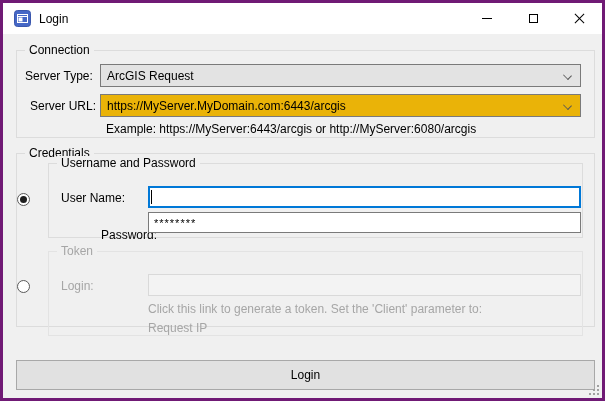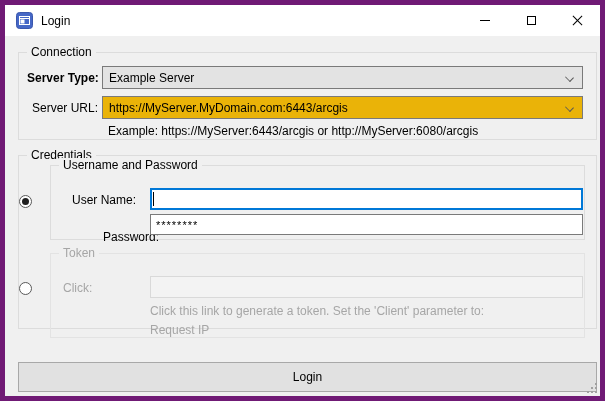--- a/index.html
+++ b/index.html
@@ -1,21 +1,21 @@
 <!DOCTYPE html>
 <html><head>
 <meta charset="utf-8">
 <style>
   * { margin: 0; padding: 0; box-sizing: border-box; }
   html, body { background: #cfcfcf; font-family: "Liberation Sans", sans-serif; }
   .window {
     position: relative;
     width: 605px; height: 401px;
     background: #f0f0f0;
-    border: 5px solid #701a75;
+    border: 3px solid #701a75;
     overflow: hidden;
     font-size: 12px;
     color: #000;
   }
   
   .titlebar {
     position: absolute; left: 0; top: 0; right: 0; height: 31px;
     background: #ffffff;
     display: flex; align-items: center;
   }
@@ -122,53 +122,53 @@
         </button>
       <button class="caption-btn">
           <span class="glyph-close"></span>
         </button>
     </div>
   </div>
 
   <div class="groupbox" style="left:13px; top:47px; width:579px; height:88px;">
     <span class="group-label">Connection</span>
   </div>
-  <span class="field-label" style="left:22px; top:65px;font-weight:bold;">Server Type:</span>
+  <span class="field-label" style="left:22px; top:65px;">Server Type:</span>
   <div class="combo gray" style="left:97px; top:61px; width:481px;">
-    <span>Example Server</span>
+    <span>ArcGIS Request</span>
     <span class="chevron"></span>
   </div>
   <span class="field-label" style="left:27px; top:95px;">Server URL:</span>
   <div class="combo white" style="left:97px; top:91px; width:481px;">
     <span>https://MyServer.MyDomain.com:6443/arcgis</span>
     <span class="chevron"></span>
   </div>
   <span class="field-label" style="left:103px; top:118px;">Example: https://MyServer:6443/arcgis or http://MyServer:6080/arcgis</span>
 
   <div class="groupbox" style="left:13px; top:150px; width:579px; height:174px;">
     <span class="group-label">Credentials</span>
   </div>
 
   <span class="radio checked" style="left:14px; top:190px;"></span>
 
   <div class="groupbox" style="left:45px; top:160px; width:535px; height:75px;">
     <span class="group-label">Username and Password</span>
   </div>
-  <span class="field-label" style="left:58px; top:187px;margin-left:9px;">User Name:</span>
+  <span class="field-label" style="left:58px; top:187px;">User Name:</span>
   <input class="textbox focused" style="left: 145px; top: 183px; width: 433px;" type="text" value="">
   <span class="caret"></span>
   <span class="field-label" style="left:58px; top:224px;margin-left:40px;">Password:</span>
   <input class="textbox" style="left: 145px; top: 209px; width: 433px; height: 21px; font-size: 11px; letter-spacing: 1px;" type="text" value="********">
 
   <span class="radio" style="left:14px; top:277px;"></span>
 
   <div class="groupbox disabled" style="left:45px; top:248px; width:535px; height:85px;">
     <span class="group-label">Token</span>
   </div>
-  <span class="field-label disabled" style="left:58px; top:275px;">Click:</span>
+  <span class="field-label disabled" style="left:58px; top:275px;">Login:</span>
   <input class="textbox disabled" style="left: 145px; top: 271px; width: 433px;" type="text" disabled="" value="">
   <span class="helper-text" style="left:145px; top:299px;">Click this link to generate a token. Set the 'Client' parameter to:</span>
   <span class="helper-text" style="left:145px; top:318px;">Request IP</span>
 
   <button class="login-btn">
     <span>Login</span>
   </button>
 
   <div class="grip">
       <i></i>

